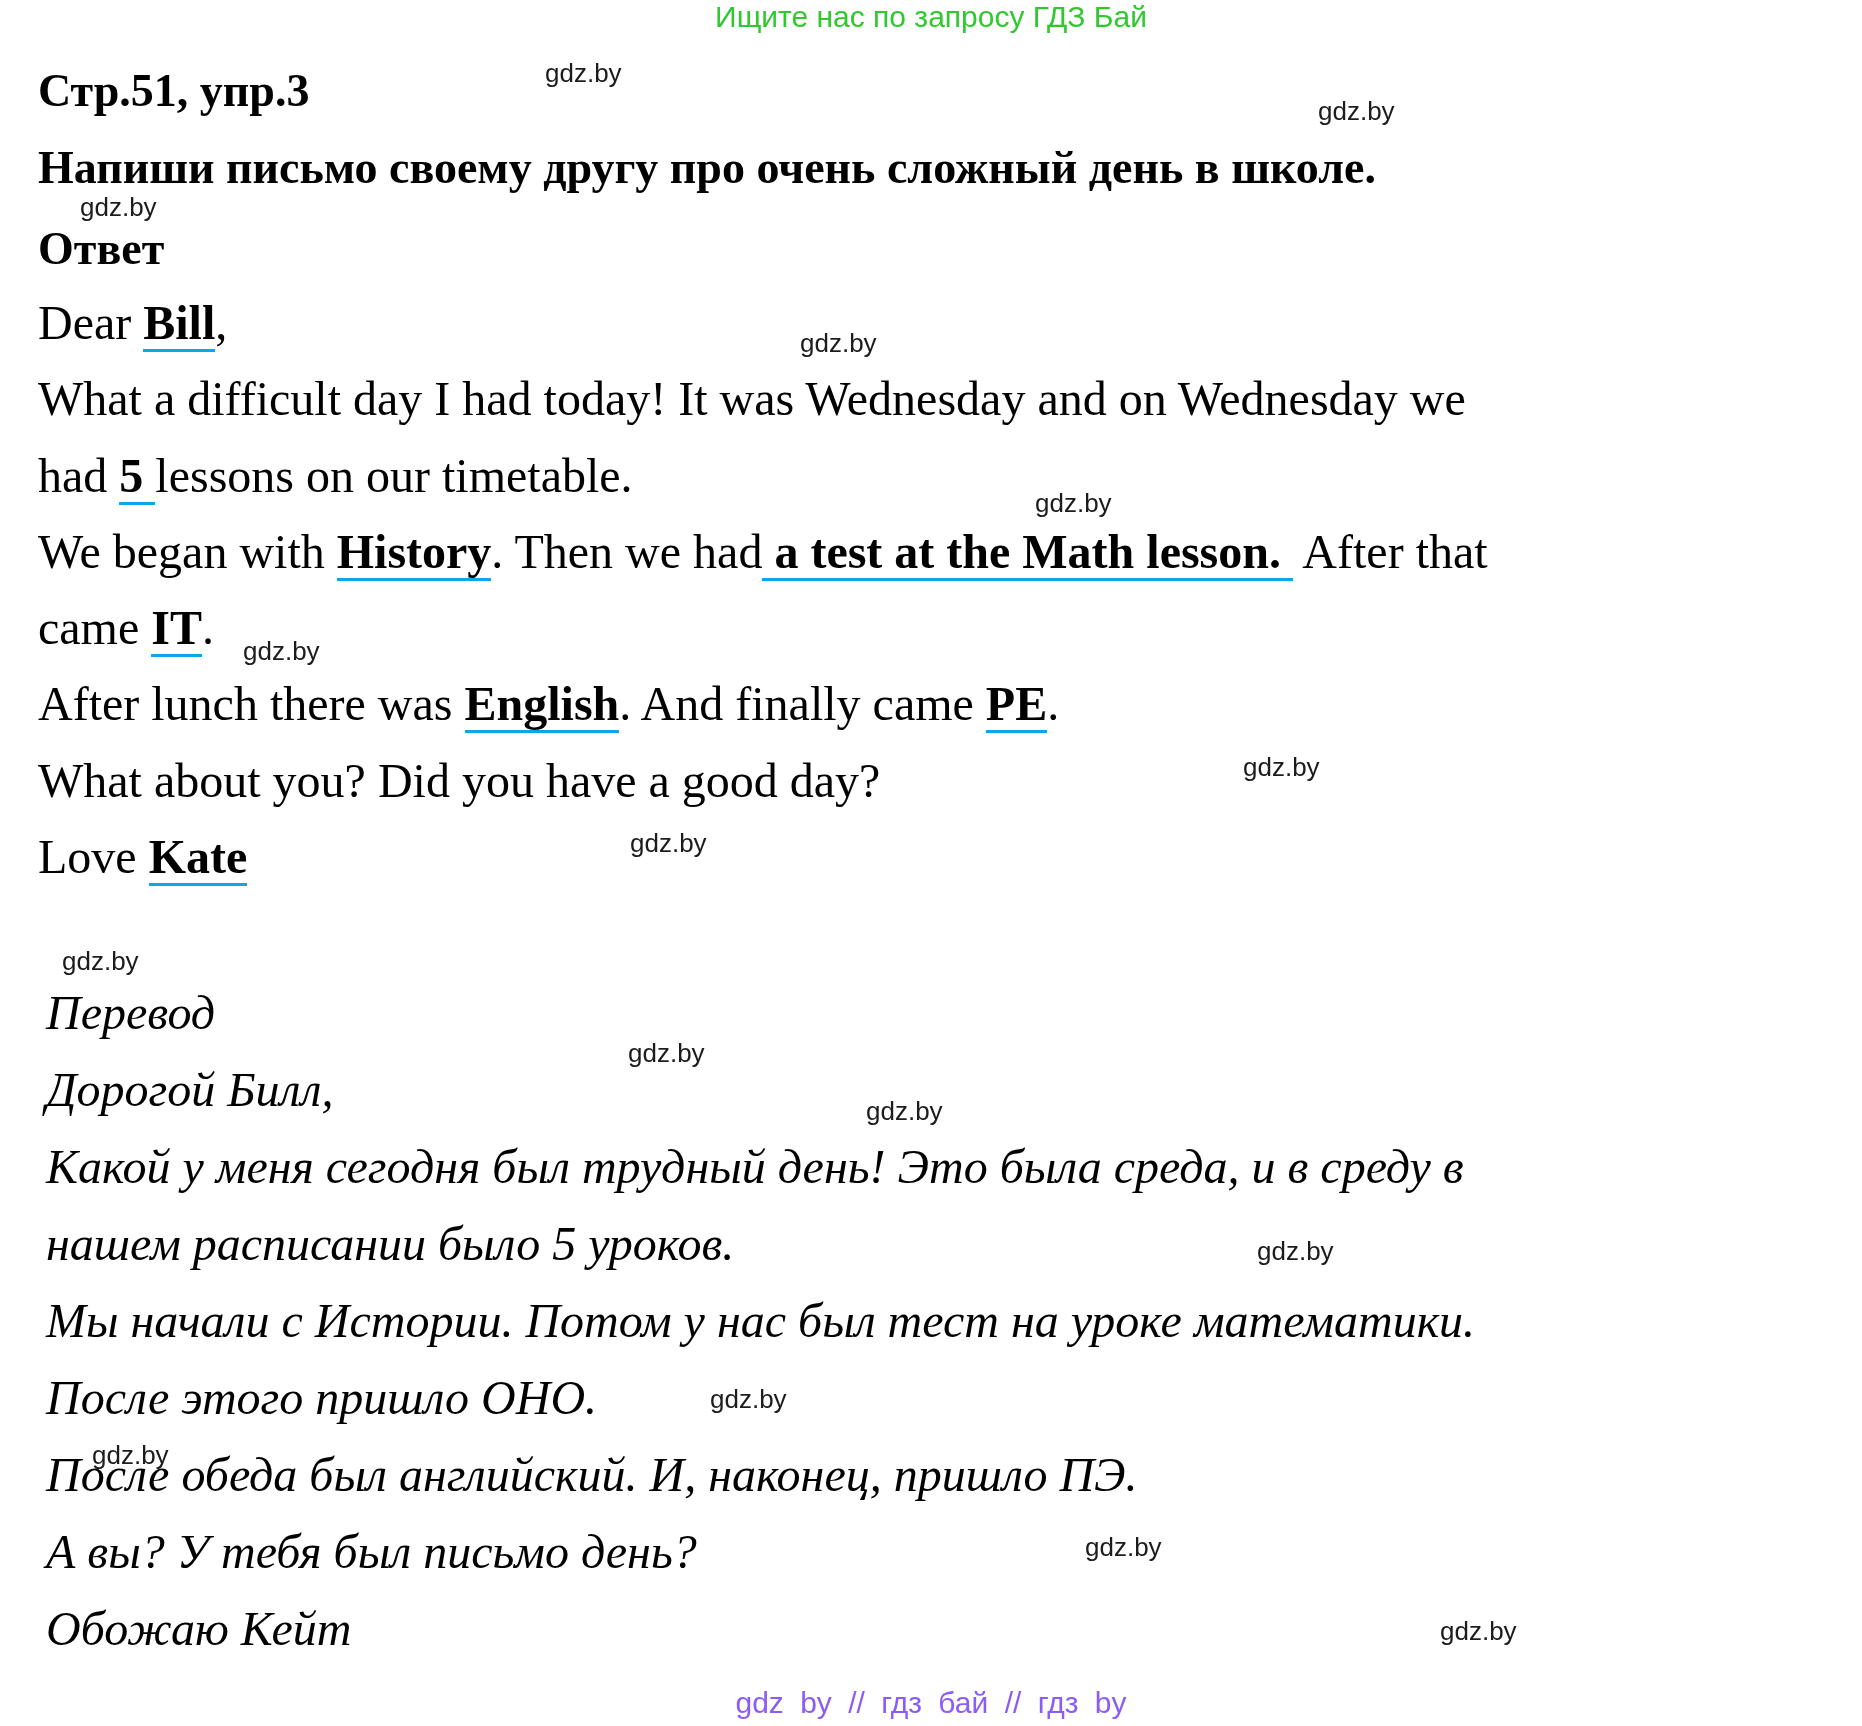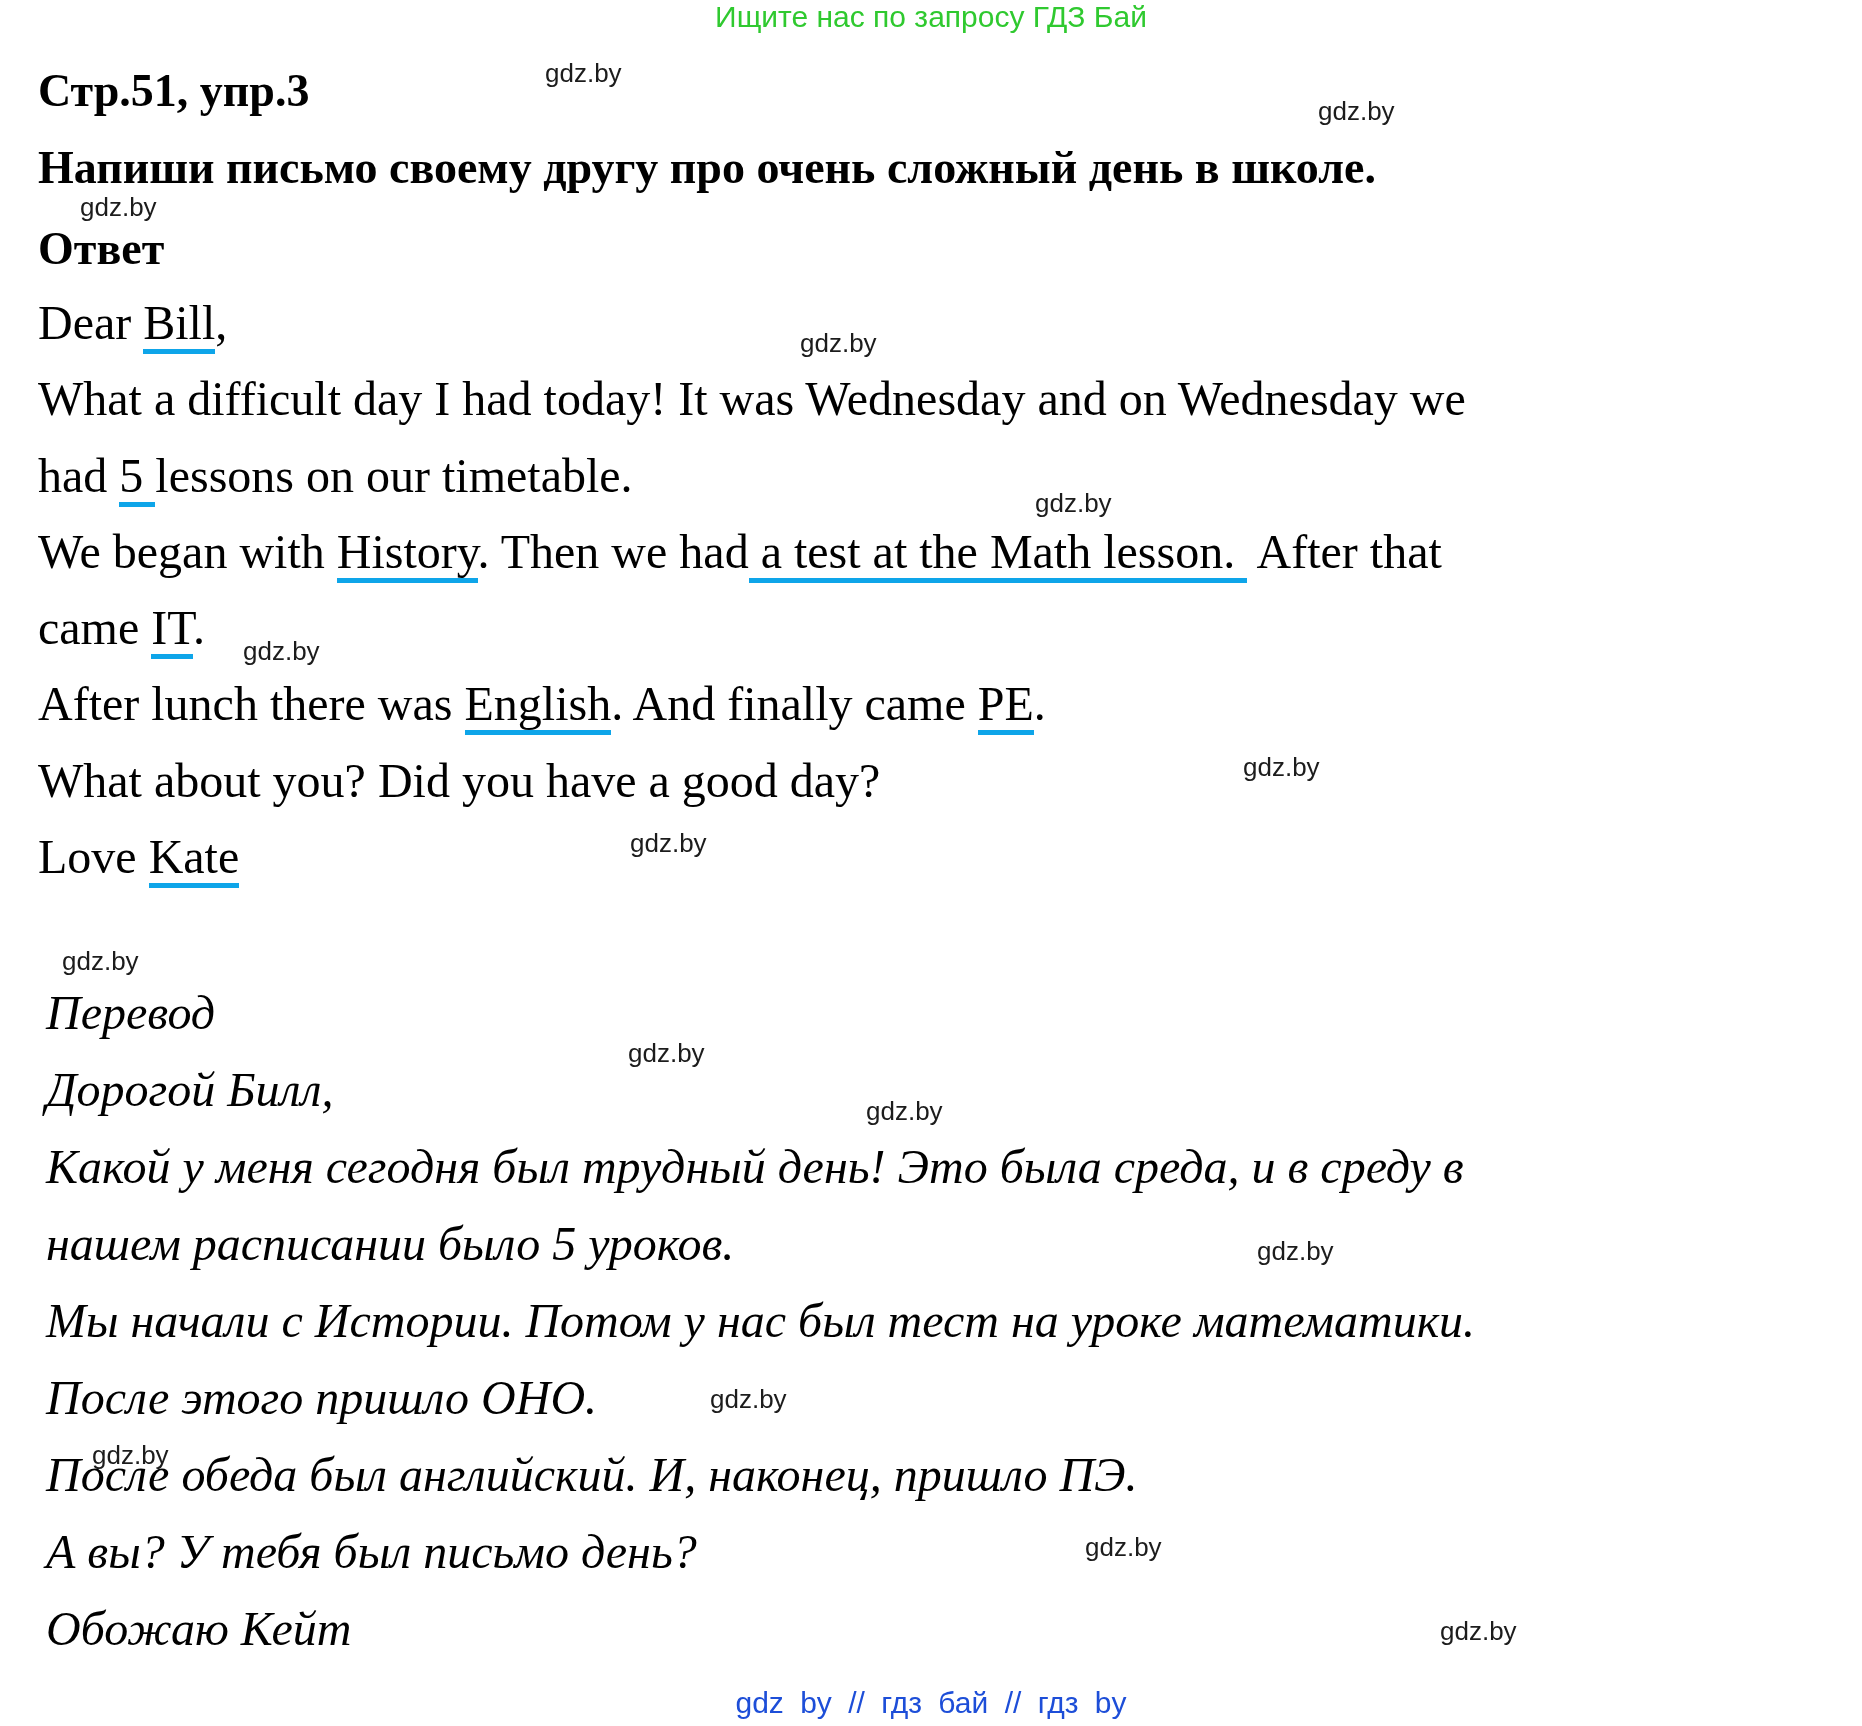--- a/index.html
+++ b/index.html
@@ -17,21 +17,21 @@
     position:absolute; left:38px; font-weight:bold;
     font-size:46px; line-height:57px; white-space:pre;
   }
   #h-page-ref { top:62px; }
   #h-task     { top:139px; }
   #h-answer   { top:220px; }
   .en-block { position:absolute; left:38px; top:294px; }
   .en-line  { height:76.3px; font-size:48px; line-height:57px; white-space:pre; }
   .ru-block { position:absolute; left:46px; top:984px; font-style:italic; }
   .ru-line  { height:77px; font-size:48px; line-height:57px; white-space:pre; }
-  .u { font-weight:normal; border-bottom:5px solid #0ea5e9; }
+  .u { font-weight:bold; border-bottom:3px solid #0ea5e9; }
   .watermark {
     position:absolute; font-family:"Liberation Sans", sans-serif;
     font-size:26px; line-height:30px; color:#1c1c1c; white-space:pre;
   }
   .footer {
     position:absolute; top:1686px; left:0; width:100%;
     text-align:center; font-family:"Liberation Sans", sans-serif;
     font-size:30px; line-height:34px; word-spacing:8px; font-weight:400;
   }
 </style>
@@ -81,15 +81,15 @@
       <div class="watermark" style="left: 62px; top: 946px; color: rgb(28, 28, 28);">gdz.by</div>
       <div class="watermark" style="left: 628px; top: 1038px; color: rgb(28, 28, 28);">gdz.by</div>
       <div class="watermark" style="left: 866px; top: 1096px; color: rgb(28, 28, 28);">gdz.by</div>
       <div class="watermark" style="left: 1257px; top: 1236px; color: rgb(28, 28, 28);">gdz.by</div>
       <div class="watermark" style="left: 710px; top: 1384px; color: rgb(28, 28, 28);">gdz.by</div>
       <div class="watermark" style="left: 92px; top: 1440px; color: rgb(28, 28, 28);">gdz.by</div>
       <div class="watermark" style="left: 1085px; top: 1532px; color: rgb(28, 28, 28);">gdz.by</div>
       <div class="watermark" style="left: 1440px; top: 1616px; color: rgb(28, 28, 28);">gdz.by</div>
     </div>
 
-  <div class="footer" style="color: #1d4ed8;">gdz by  //  гдз бай  //  гдз by</div>
+  <div class="footer" style="color: #8b5cf6;">gdz by  //  гдз бай  //  гдз by</div>
 
 </div>
 
 </body></html>

